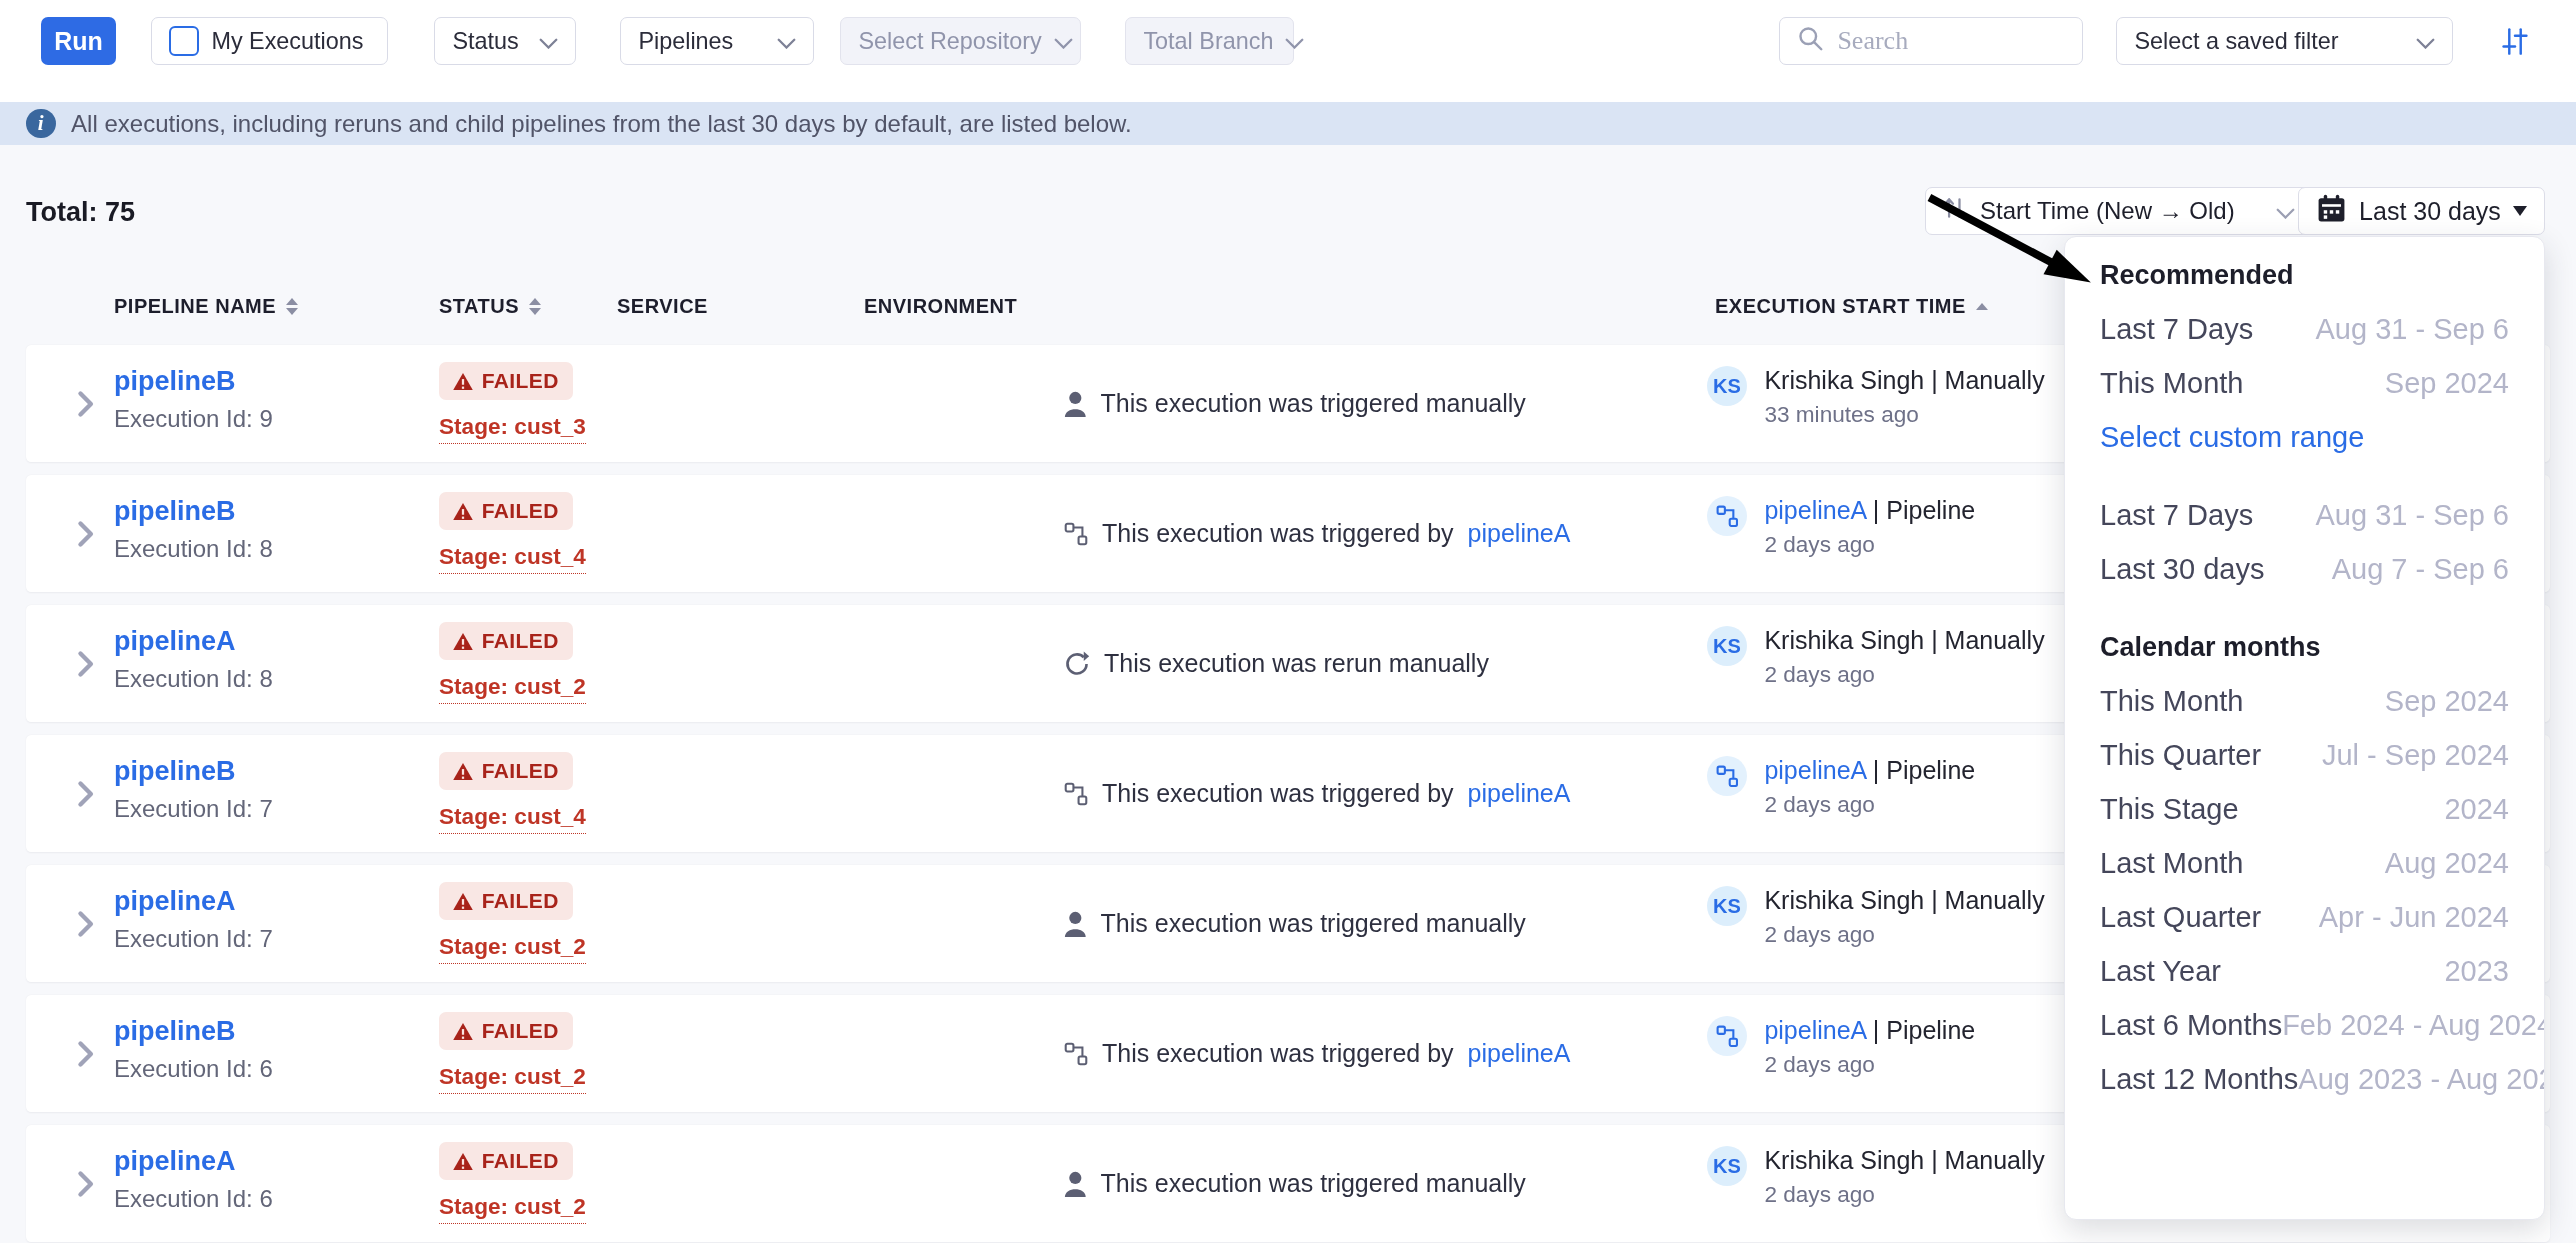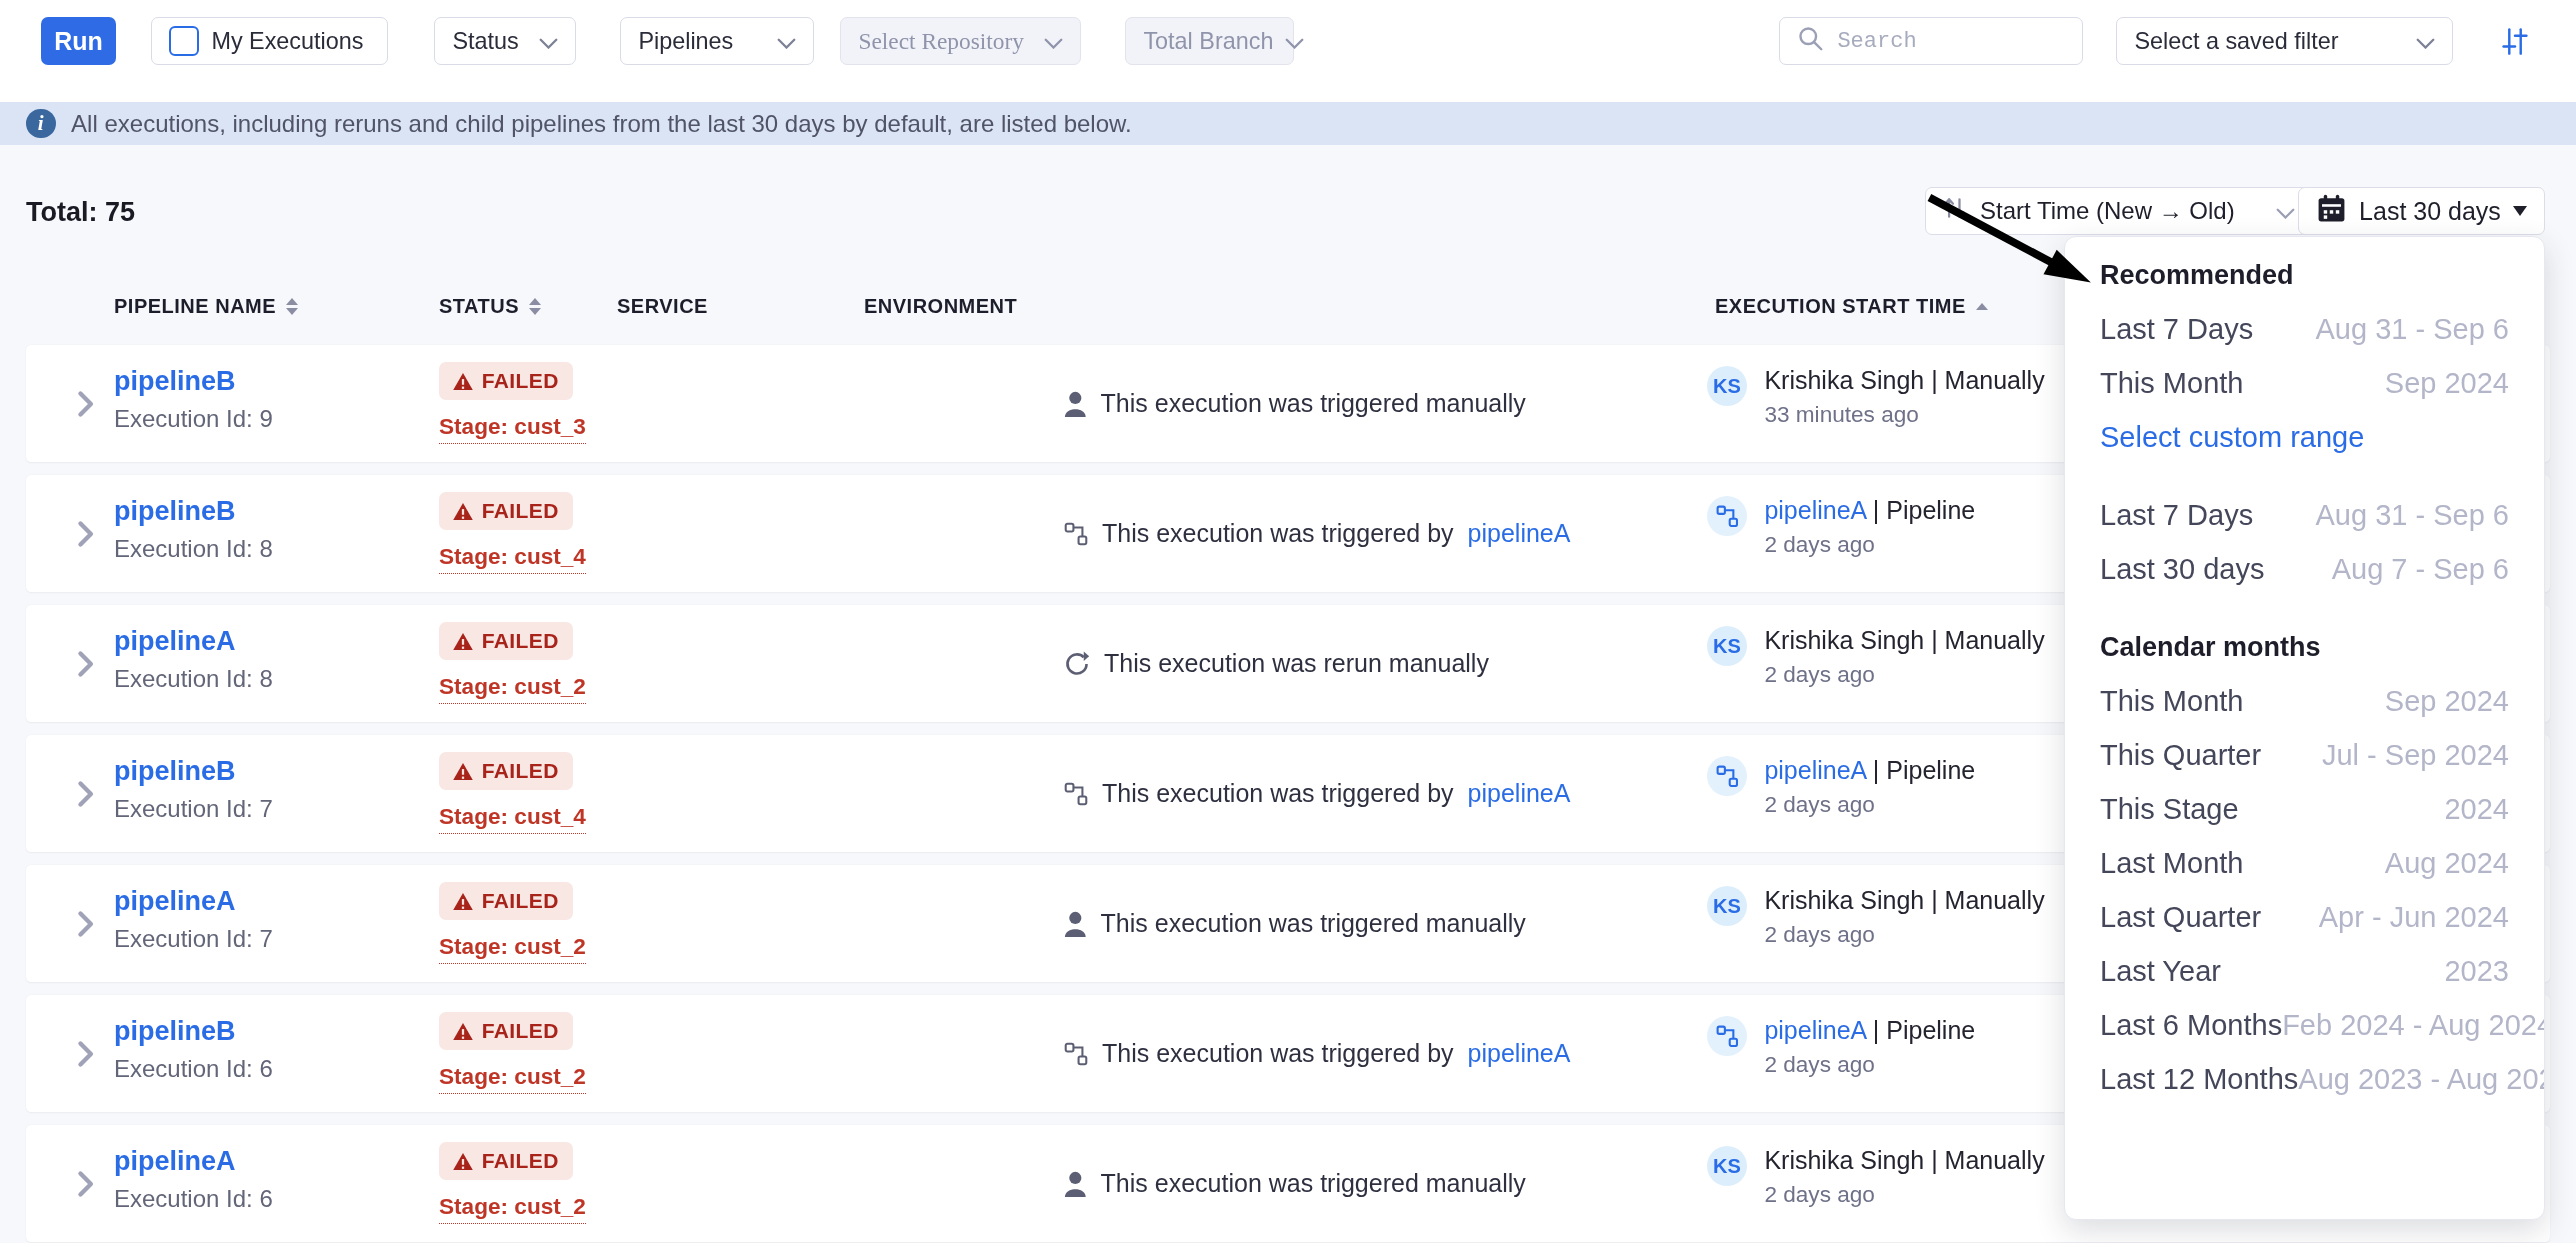--- a/index.html
+++ b/index.html
@@ -11,24 +11,24 @@
   .toolbar{position:absolute;left:0;top:0;width:100%;height:102px;background:#fff;}
   .ctrl{position:absolute;top:17.4px;height:48px;box-sizing:border-box;display:flex;align-items:center;
         border:0.9px solid #d9dbe7;border-radius:7px;background:#fff;font-size:23.4px;color:#2b2c3a;padding:0 17.4px;gap:12px;cursor:pointer;}
   .ctrl .lbl{flex:1;white-space:nowrap;}
   .run-btn{left:41px;width:75px;background:#2e6be4;border:none;color:#fff;justify-content:center;
            font-weight:600;font-size:25px;padding:0;}
   .myexec{left:151px;width:237px;}
   .checkbox{width:26px;height:26px;border:2.1px solid #2a6ce5;border-radius:6px;background:#fff;flex:none;}
   .dd-status{left:434px;width:142px;}
   .dd-pipelines{left:620px;width:194px;}
-  .dd-repo{left:840px;width:241px;background:#f2f3f9;border-color:#e2e3ed;color:#9094ab;cursor:default;font-family:Liberation Serif, serif;}
+  .dd-repo{left:840px;width:241px;background:#f2f3f9;border-color:#e2e3ed;color:#9094ab;cursor:default;}
   .dd-branch{left:1125px;width:169px;background:#f2f3f9;border-color:#e2e3ed;color:#9094ab;cursor:default;}
   .searchbox{left:1779px;width:304px;cursor:text;}
-  .searchbox input{border:none;outline:none;font-size:22px;color:#2b2c3a;width:100%;font-family:Liberation Mono, monospace;background:transparent;}
+  .searchbox input{border:none;outline:none;font-size:26px;color:#2b2c3a;width:100%;font-family:Liberation Serif, serif;background:transparent;}
   .searchbox input::placeholder{color:#a7abbe;}
   .dd-saved{left:2116px;width:337px;border-radius:7px;}
   .sliders-btn{position:absolute;left:2494px;top:22.6px;width:42px;height:38px;display:flex;align-items:center;justify-content:center;cursor:pointer;background:none;border:none;}
   
   .banner{position:absolute;left:0;top:102px;width:100%;height:43px;background:#dae4f4;display:flex;align-items:center;gap:15.6px;
           padding-left:26px;box-sizing:border-box;color:#515468;font-size:24px;}
   .info-icon{width:29.5px;height:29.5px;border-radius:50%;background:#3a679e;color:#fff;display:flex;align-items:center;justify-content:center;
              font-weight:700;font-size:21px;font-family:"Liberation Serif",serif;font-style:italic;flex:none;}
   
   .content{position:absolute;left:0;top:145px;right:0;bottom:0;background:#f7f8fb;}

